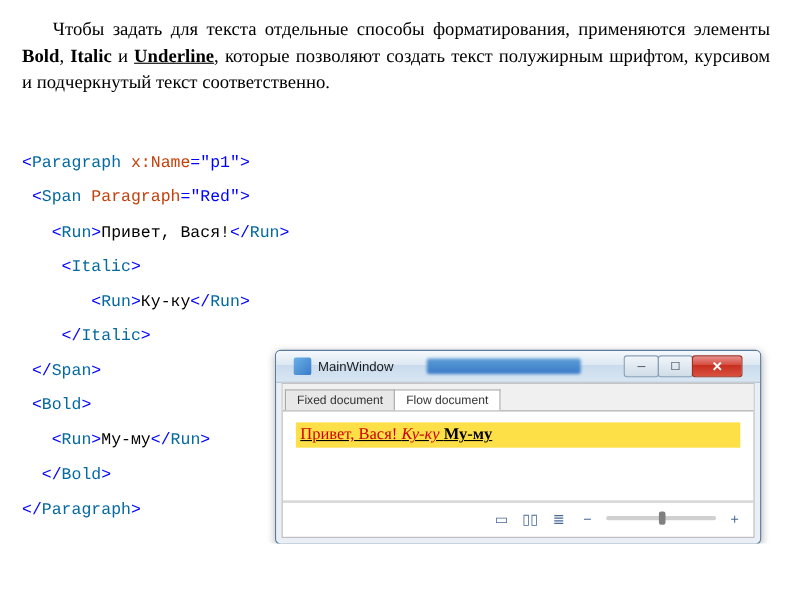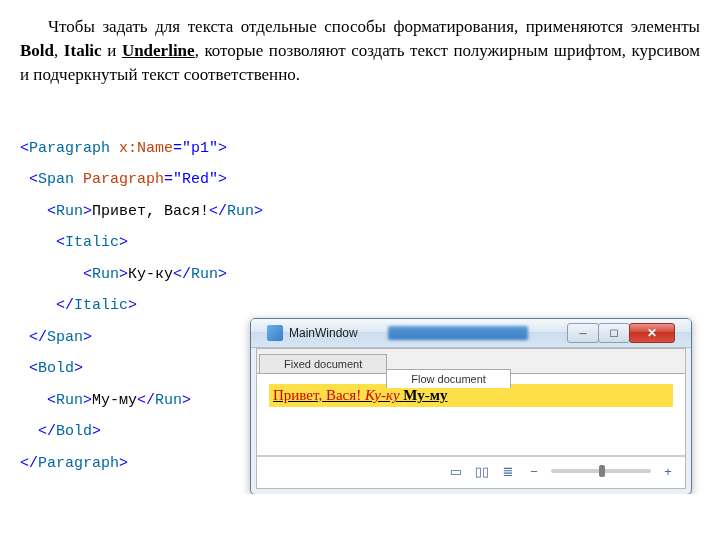--- a/index.html
+++ b/index.html
@@ -101,31 +101,31 @@
   .tabs {
     display: flex;
     align-items: flex-end;
     height: 24px;
     background: #f0f0f0;
     border-bottom: 1px solid #aaa;
     padding-left: 2px;
   }
   .tab {
     font-size: 11px;
-    padding: 3px 24px;
+    padding: 3px 10px;
     border: 1px solid #aaa;
     border-bottom: none;
     background: #e8e8e8;
     color: #333;
     margin-right: -1px;
     position: relative;
   }
   .tab.active {
     background: #fff;
-    top: 15px;
+    top: 0;
     z-index: 2;
   }
   .doc-area {
     padding: 10px 12px;
     height: 82px;
     box-sizing: border-box;
     overflow: hidden;
     border-bottom: 1px solid #ccc;
   }
   .yellow-line {

